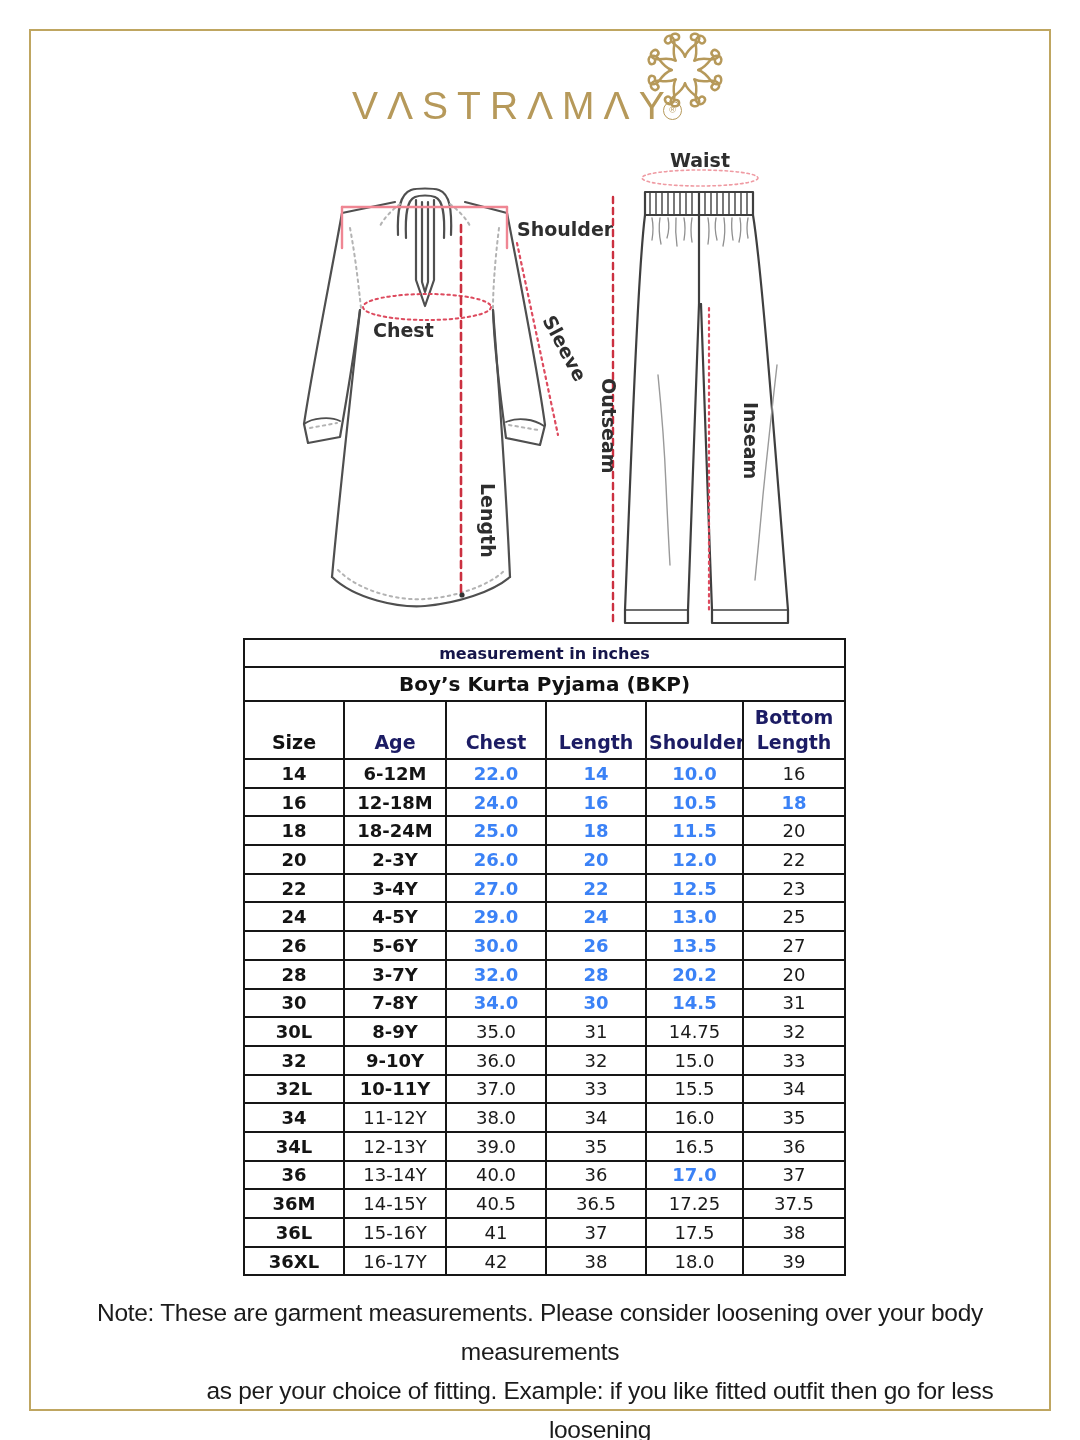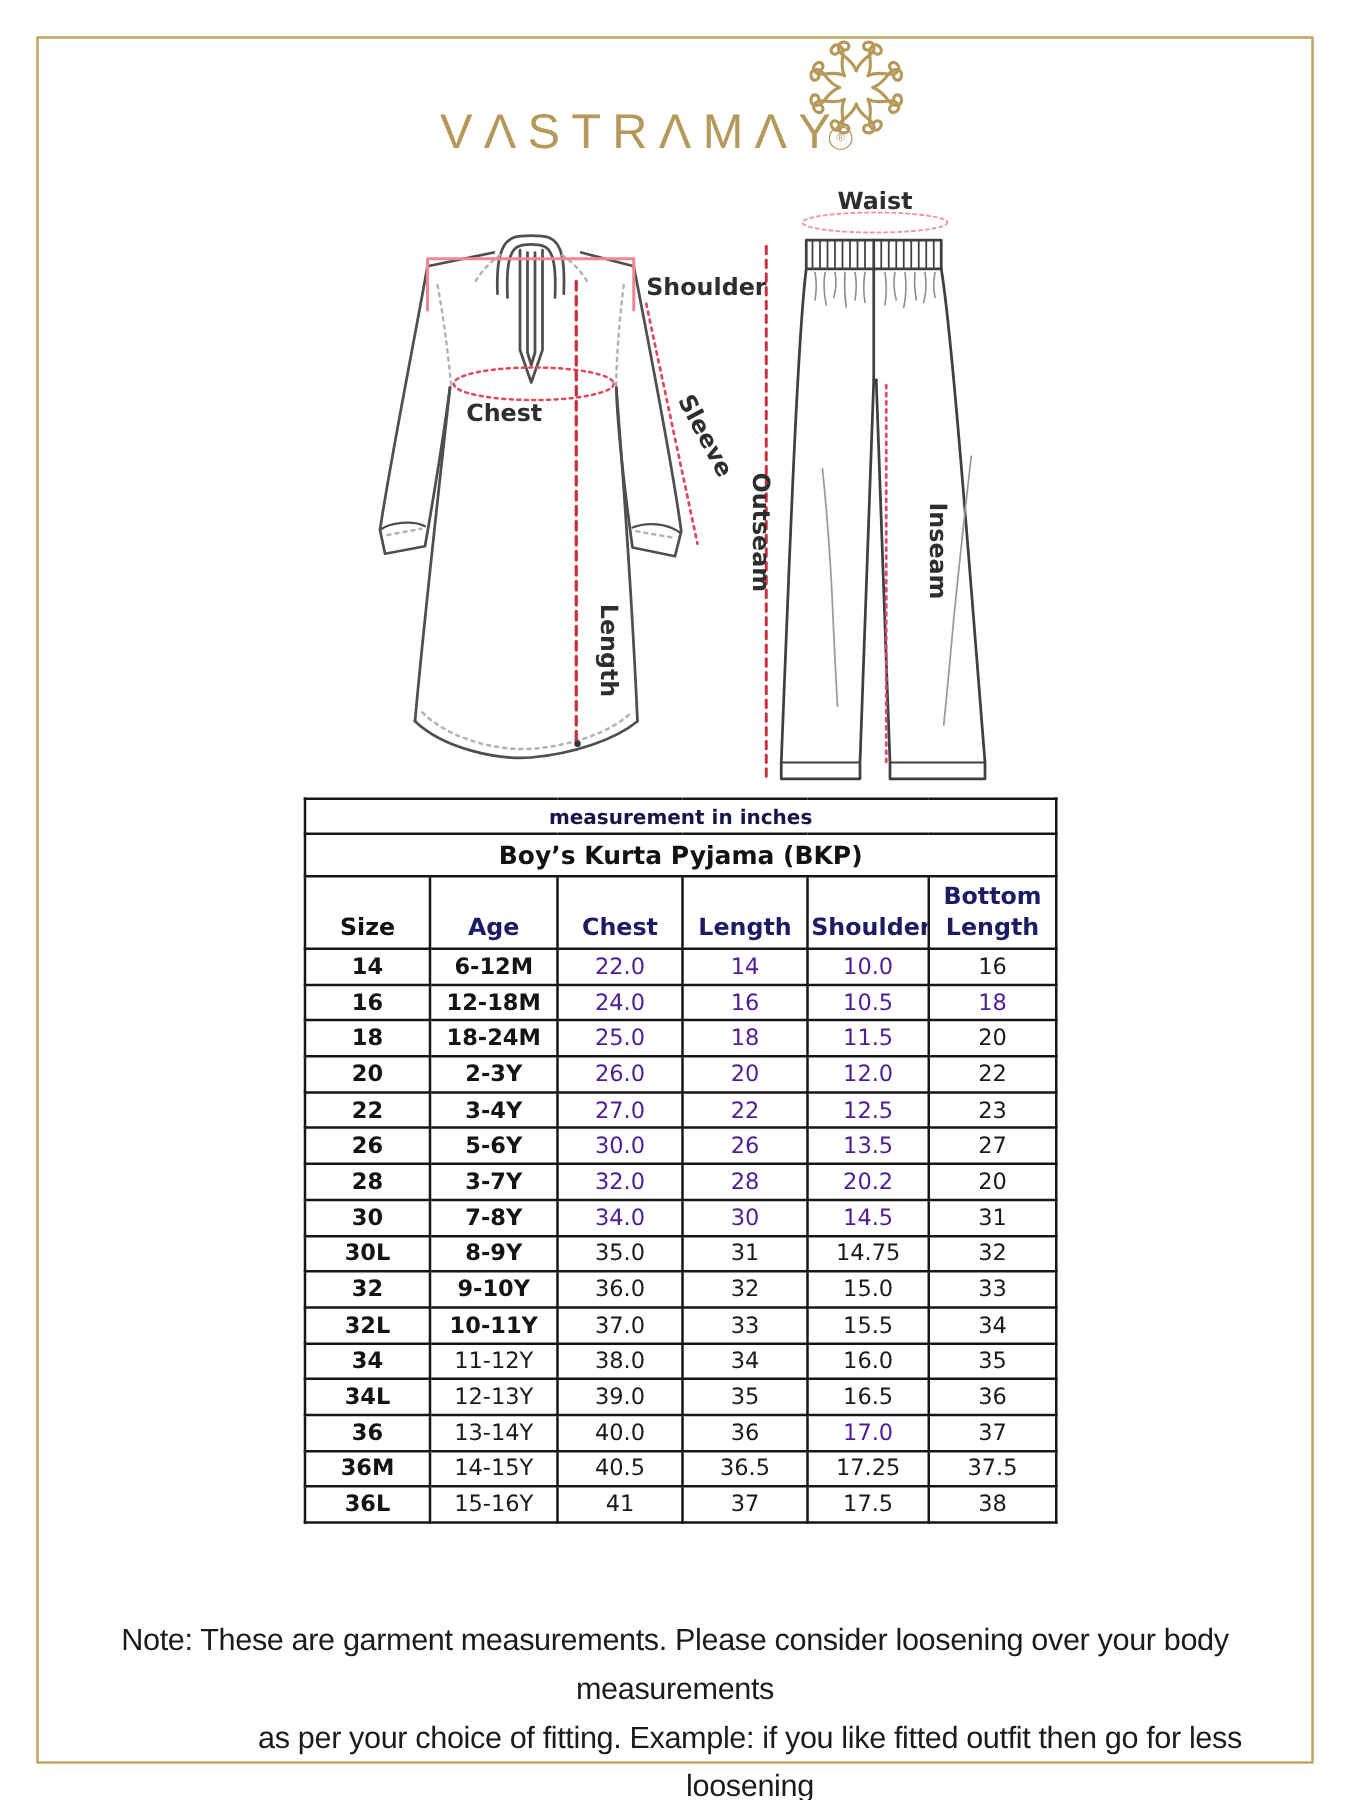--- a/index.html
+++ b/index.html
@@ -43,21 +43,21 @@
   }
   .tbl-title{height:32px;font-size:20px;font-weight:700;color:#121212;}
   .tbl-subtitle{height:26px;font-size:16px;font-weight:700;color:#15154a;}
   .size-table thead th.colhead{
     height:54px;vertical-align:bottom;padding-bottom:2px;
     font-size:19px;font-weight:700;color:#1c1c64;line-height:1.35;
   }
   .size-table thead th.colhead.first{color:#111111;}
   .size-table tbody td{height:26.7px;font-size:18px;}
   .cell-bold{font-weight:700;color:#141414;}
-  .cell-navy{font-weight:400;color:#4c1d95;}
+  .cell-navy{font-weight:700;color:#3b82f6;}
   .cell-reg{font-weight:400;color:#1a1a1a;}
   
   .note{
     position:absolute;left:40px;right:40px;top:1293px;
     font-family:"Liberation Sans",sans-serif;
     font-size:24.5px;line-height:39px;color:#1b1b1b;
     text-align:center;letter-spacing:-0.3px;
   }
   .note .line2{margin-left:120px;}
 </style>
@@ -257,20 +257,28 @@
       </tr>
       <tr>
         <td class="cell-bold">22</td>
         <td class="cell-bold">3-4Y</td>
         <td class="cell-navy">27.0</td>
         <td class="cell-navy">22</td>
         <td class="cell-navy">12.5</td>
         <td class="cell-reg">23</td>
       </tr>
       <tr>
+        <td class="cell-bold">24</td>
+        <td class="cell-bold">4-5Y</td>
+        <td class="cell-navy">29.0</td>
+        <td class="cell-navy">24</td>
+        <td class="cell-navy">13.0</td>
+        <td class="cell-reg">25</td>
+      </tr>
+      <tr>
         <td class="cell-bold">26</td>
         <td class="cell-bold">5-6Y</td>
         <td class="cell-navy">30.0</td>
         <td class="cell-navy">26</td>
         <td class="cell-navy">13.5</td>
         <td class="cell-reg">27</td>
       </tr>
       <tr>
         <td class="cell-bold">28</td>
         <td class="cell-bold">3-7Y</td>
@@ -344,19 +352,27 @@
         <td class="cell-reg">37.5</td>
       </tr>
       <tr>
         <td class="cell-bold">36L</td>
         <td class="cell-reg">15-16Y</td>
         <td class="cell-reg">41</td>
         <td class="cell-reg">37</td>
         <td class="cell-reg">17.5</td>
         <td class="cell-reg">38</td>
       </tr>
+      <tr>
+        <td class="cell-bold">36XL</td>
+        <td class="cell-reg">16-17Y</td>
+        <td class="cell-reg">42</td>
+        <td class="cell-reg">38</td>
+        <td class="cell-reg">18.0</td>
+        <td class="cell-reg">39</td>
+      </tr>
     </tbody>
 </table>
 
 <div class="note">
   <div class="line1">Note: These are garment measurements. Please consider loosening over your body measurements</div>
   <div class="line2">as per your choice of fitting. Example: if you like fitted outfit then go for less loosening</div>
 </div>
 
 </body></html>

